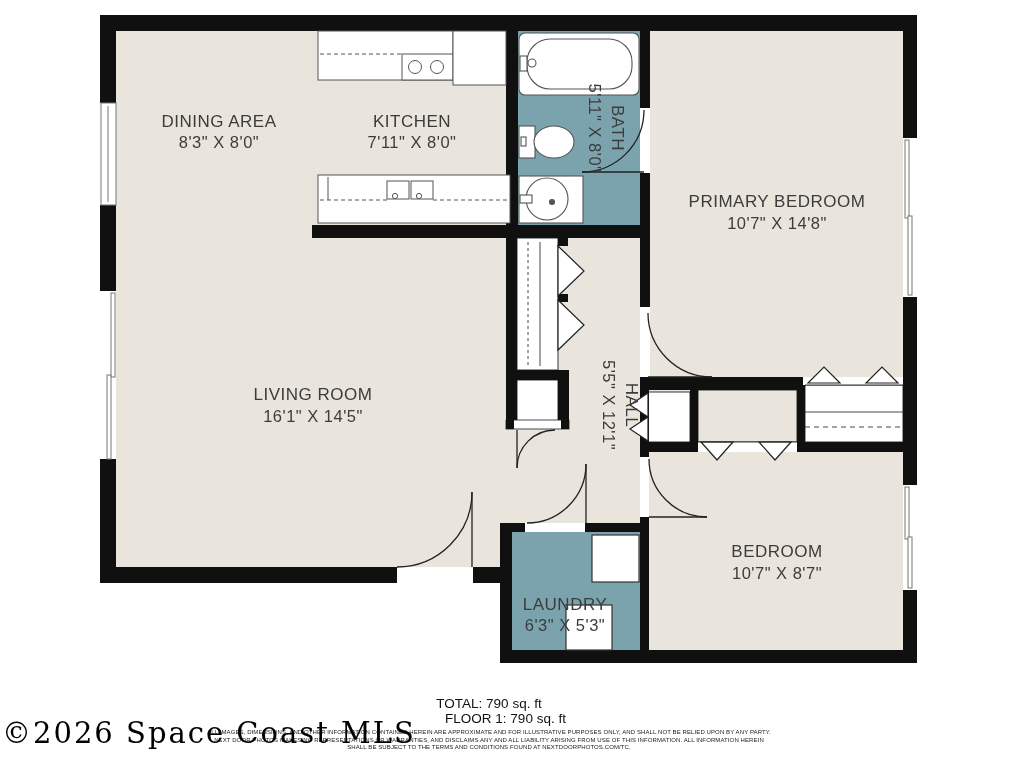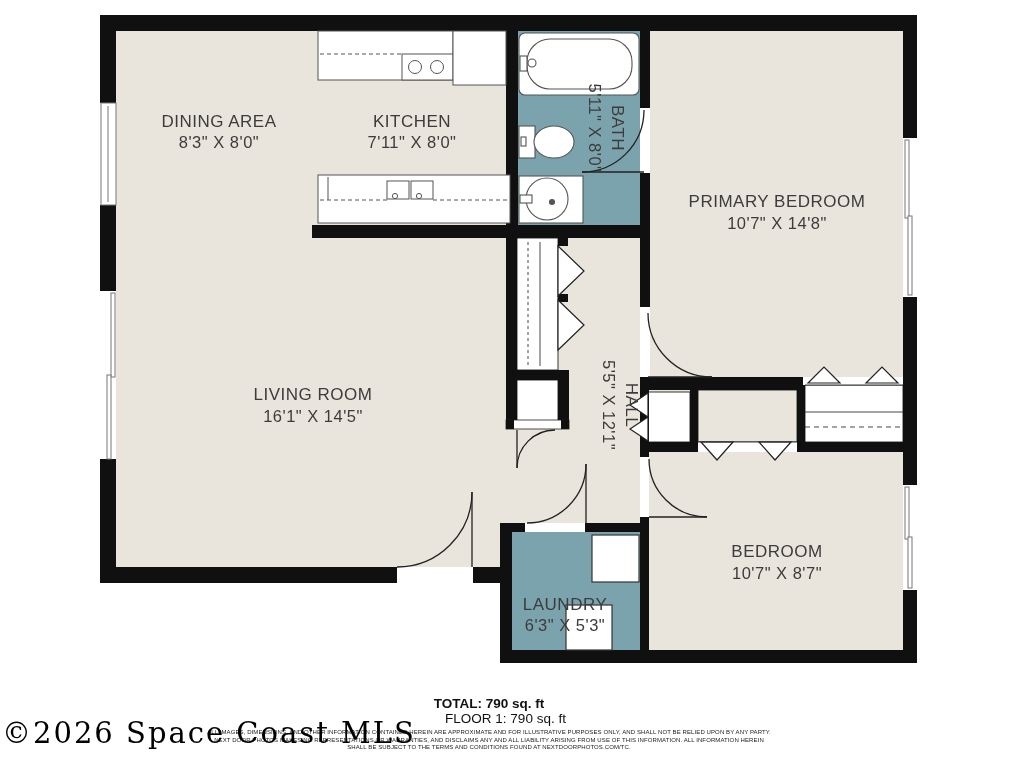--- a/index.html
+++ b/index.html
@@ -2,21 +2,21 @@
 <html><head>
 <meta charset="utf-8">
 <style>
   html,body{margin:0;padding:0;background:#ffffff;}
   .stage{position:relative;width:1024px;height:768px;background:#ffffff;overflow:hidden;
          font-family:"Liberation Sans",sans-serif;}
   svg text{font-family:"Liberation Sans",sans-serif;fill:#3c3c3c;letter-spacing:.5px;}
   svg .room-name{font-size:17px;}
   svg .room-dims{font-size:16.5px;}
   .footer{position:absolute;left:0;top:696px;width:978px;text-align:center;color:#111;}
-  .footer .total{font-size:13.5px;font-weight:bold;line-height:15px;}
+  .footer .total{font-size:13.5px;font-weight:normal;line-height:15px;}
   .footer .floor1{font-size:13.5px;line-height:15px;padding-left:33px;}
   .footer .disclaimer{margin-top:3px;font-size:6px;line-height:7.5px;color:#1a1a1a;
                       letter-spacing:.1px;}
   .watermark{position:absolute;left:2px;top:716px;font-family:"DejaVu Serif",serif;
              font-size:29px;color:#000000;letter-spacing:2px;white-space:nowrap;}
 </style>
 </head>
 <body>
 
 <div class="stage">

